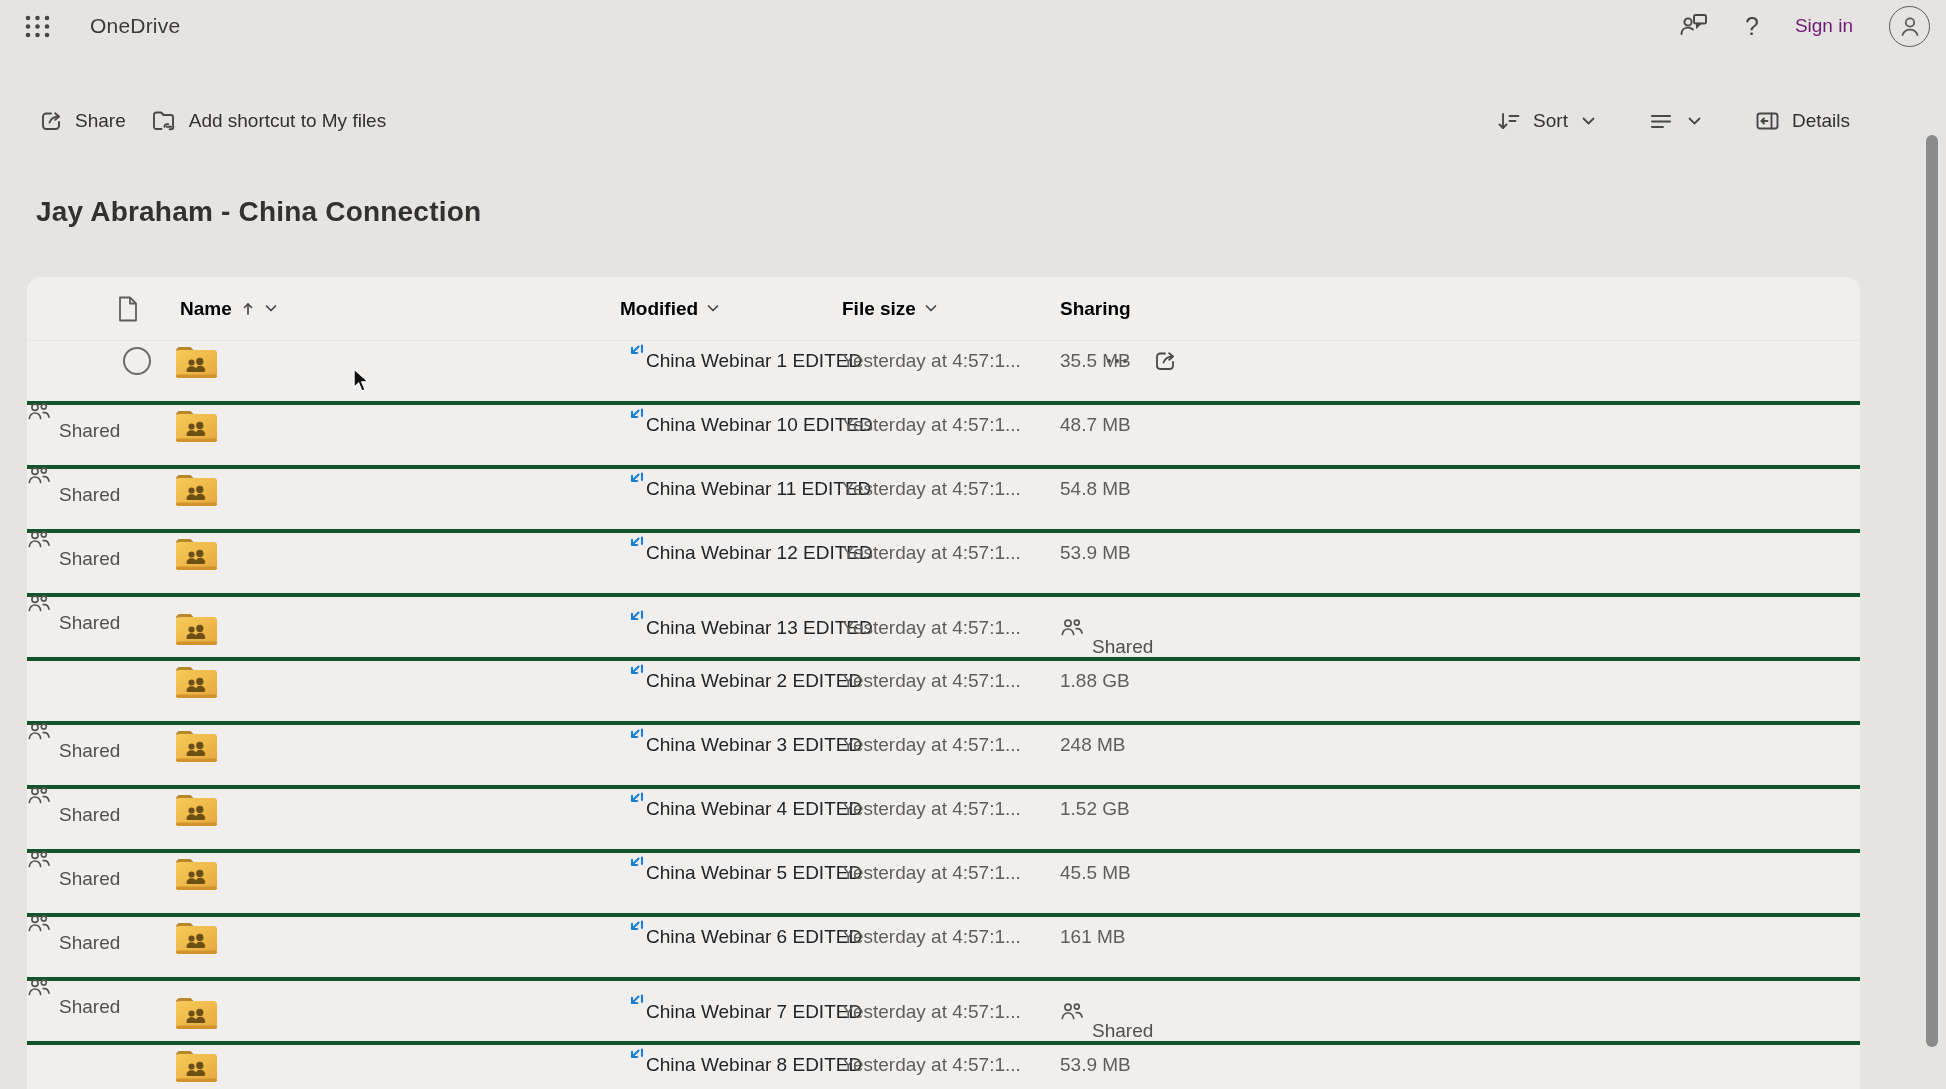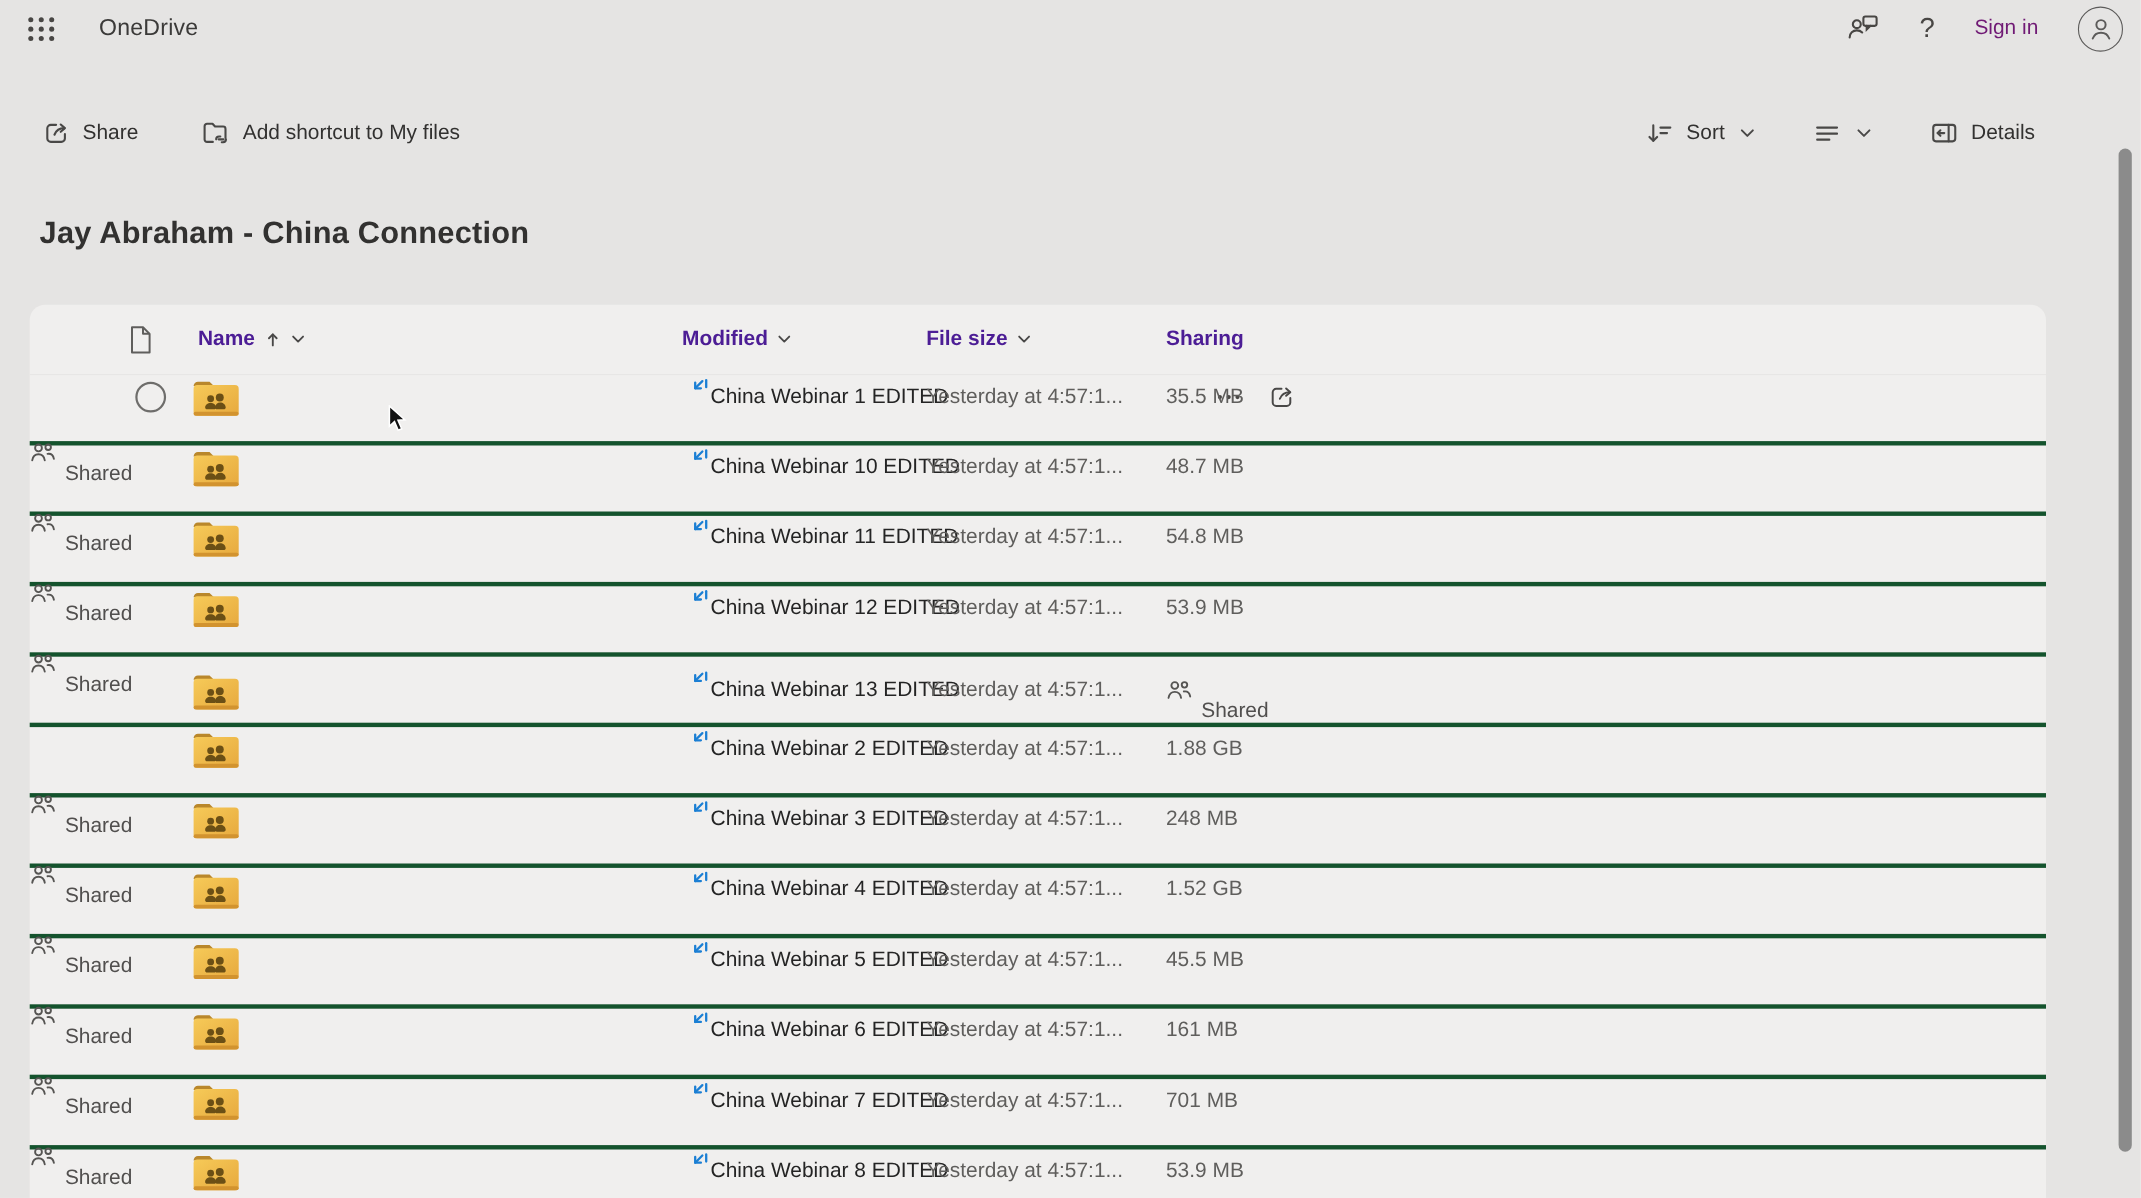--- a/index.html
+++ b/index.html
@@ -19,33 +19,33 @@
   .waffle-btn{width:34px;height:34px;display:flex;align-items:center;justify-content:center;background:none;border:none;cursor:pointer;padding:0;}
   .brand{font-size:21px;font-weight:400;color:#3b3a39;margin-left:36px;letter-spacing:.2px;}
   .topbar-right{display:flex;align-items:center;gap:36px;}
   .tb-btn{background:none;border:none;padding:0;cursor:pointer;display:flex;align-items:center;color:#484644;}
   .help-glyph{font-size:25px;color:#484644;font-weight:400;}
   .signin{font-size:19px;color:#701a75;}
   .avatar{width:41px;height:41px;border-radius:50%;border:1.6px solid #5c5b5a;display:flex;align-items:center;justify-content:center;background:transparent;box-sizing:border-box;}
 
   
   .toolbar{position:absolute;top:96px;left:36px;right:94px;height:50px;display:flex;align-items:center;justify-content:space-between;}
-  .toolbar-left{display:flex;align-items:center;gap:52px;}
+  .toolbar-left{display:flex;align-items:center;gap:20px;}
   .toolbar-right{display:flex;align-items:flex-start;gap:48px;}
   .cmd{display:flex;align-items:center;gap:11px;background:none;border:none;padding:4px 2px;cursor:pointer;font-size:19px;color:#323130;font-family:inherit;}
   .chev{margin-left:2px;}
 
   
   .page-title{position:absolute;top:196px;left:36px;margin:0;font-size:28px;font-weight:700;color:#323130;letter-spacing:.2px;}
 
   
   .card{position:absolute;top:277px;left:27px;width:1833px;height:840px;background:#f0efee;border-radius:14px 14px 0 0;}
   .grid-row{display:grid;grid-template-columns:72px 58px 463px 222px 218px 1fr;align-items:center;height:64px;box-sizing:border-box;}
   .thead{height:64px;border-bottom:1px solid #e7e6e5;}
-  .th{font-size:19px;font-weight:700;color:#4c1d95;display:flex;align-items:center;gap:8px;}
+  .th{font-size:19px;font-weight:700;color:#000000;display:flex;align-items:center;gap:8px;}
   .th-label{cursor:pointer;}
   .cell-select{display:flex;align-items:center;justify-content:center;padding-left:18px;box-sizing:border-box;}
   .cell-icon{display:flex;align-items:center;padding-left:16px;box-sizing:border-box;}
   .cell-name{display:flex;align-items:center;padding-left:6px;box-sizing:border-box;position:relative;height:100%;}
   .thead .cell-name{padding-left:23px;}
   .row{position:relative;border-bottom:4px solid #14532d;}
   .row-hilite{position:absolute;inset:1px 8px 1px 8px;border-radius:8px;background:transparent;z-index:0;}
   .row.hovered .row-hilite{background:#e7e6e5;}
   .row>*{position:relative;z-index:1;}
   .radio{width:28px;height:28px;border-radius:50%;border:2px solid #6e6d6b;box-sizing:border-box;background:transparent;visibility:hidden;}
@@ -803,21 +803,20 @@
         <svg width="19" height="19" viewBox="0 0 19 19" fill="none" stroke="#1b7fd4" stroke-width="2.1" stroke-linecap="round" stroke-linejoin="round">
           <path d="M12.5 3.5L6 10"></path>
           <path d="M11.2 10H6V4.8"></path>
           <path d="M16 2.5v6.5"></path>
         </svg>
       </span>
       <span class="row-name">China Webinar 7 EDITED</span>
 
     </div>
     <div><span class="c-muted row-modified">Yesterday at 4:57:1...</span></div>
-    <div><span class="c-muted row-size">701 MB</span></div>
     <div class="cell-sharing">
       <span class="icon">
         <svg width="24" height="21" viewBox="0 0 24 21" fill="none" stroke="#565553" stroke-width="1.7" stroke-linecap="round">
           <circle cx="8" cy="6.2" r="3.1"></circle>
           <path d="M2.3 17.5c.6-3.6 2.9-5.5 5.7-5.5s5.1 1.9 5.7 5.5"></path>
           <circle cx="16.8" cy="5.6" r="2.5"></circle>
           <path d="M16.2 11.6c2.8-.4 5.2 1.3 5.8 4.6"></path>
         </svg>
       </span>
       <span class="sharing-label row-sharing-label">Shared</span>

